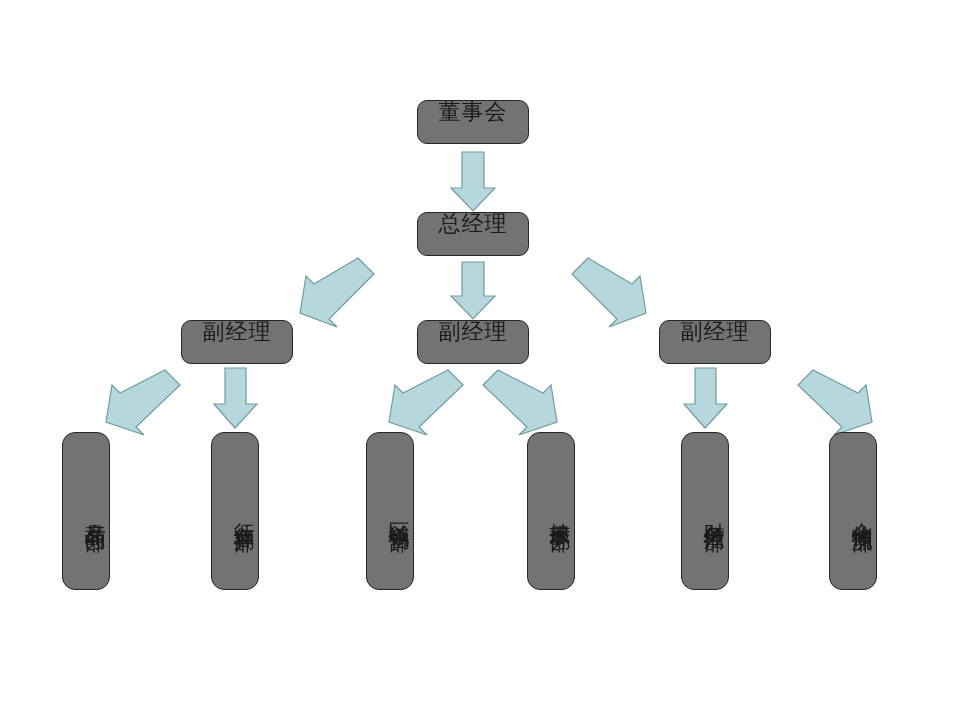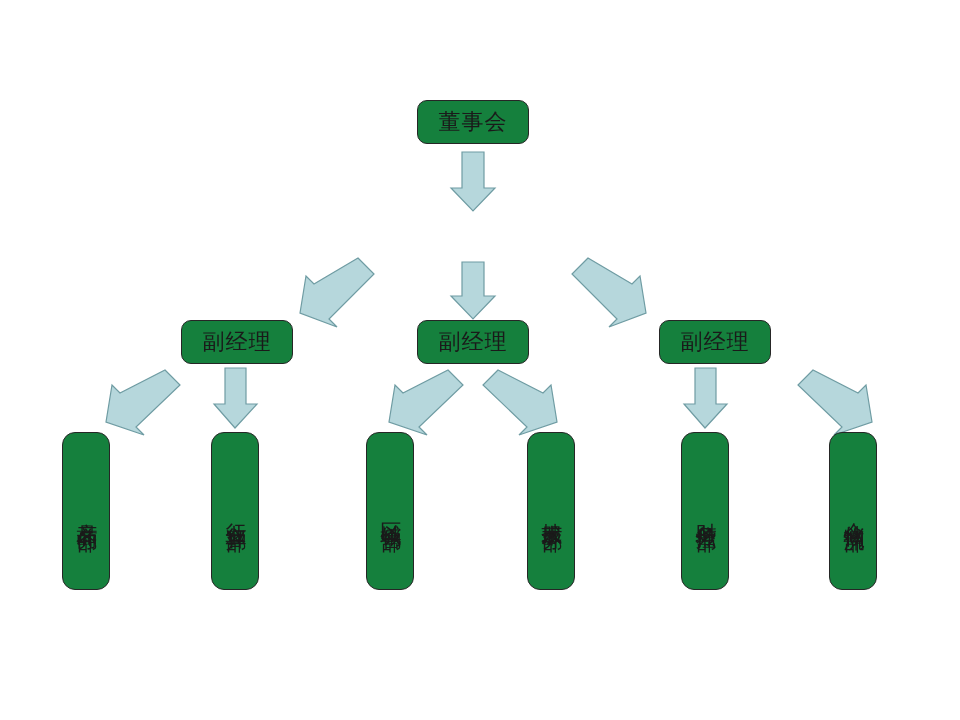--- a/index.html
+++ b/index.html
@@ -17,25 +17,24 @@
   #chart-root {
     position: relative;
     width: 960px;
     height: 720px;
   }
 
   
   .node {
     position: absolute;
     box-sizing: border-box;
-    background: #15803d;
+    background: #737373;
     border: 1.6px solid #262626;
     border-radius: 10px;
     display: flex;
-    align-items: center;
     justify-content: center;
     color: #1a1a1a;
   }
   .node.horiz {
     font-size: 22px;
     letter-spacing: 1px;
     line-height: 1;
     white-space: nowrap;
   }
   .node.vert {
@@ -94,20 +93,23 @@
 
     <polygon class="arrow-shape" points="695,368 716,368 716,404 727,404 705,428 684,404 695,404"></polygon>
 
     <polygon class="arrow-shape" points="813,370 798,385 842,427 834,435 872,422 866,385 858,393"></polygon>
   </svg>
 
   <div class="node horiz" style="left:417px; top:100px; width:112px; height:44px;">
     <span>董事会</span>
   </div>
 
+  <div class="node horiz" style="left:417px; top:212px; width:112px; height:44px;">
+    <span>总经理</span>
+  </div>
 
   <div class="node horiz" style="left:181px; top:320px; width:112px; height:44px;">
     <span>副经理</span>
   </div>
   <div class="node horiz" style="left:417px; top:320px; width:112px; height:44px;">
     <span>副经理</span>
   </div>
   <div class="node horiz" style="left:659px; top:320px; width:112px; height:44px;">
     <span>副经理</span>
   </div>

